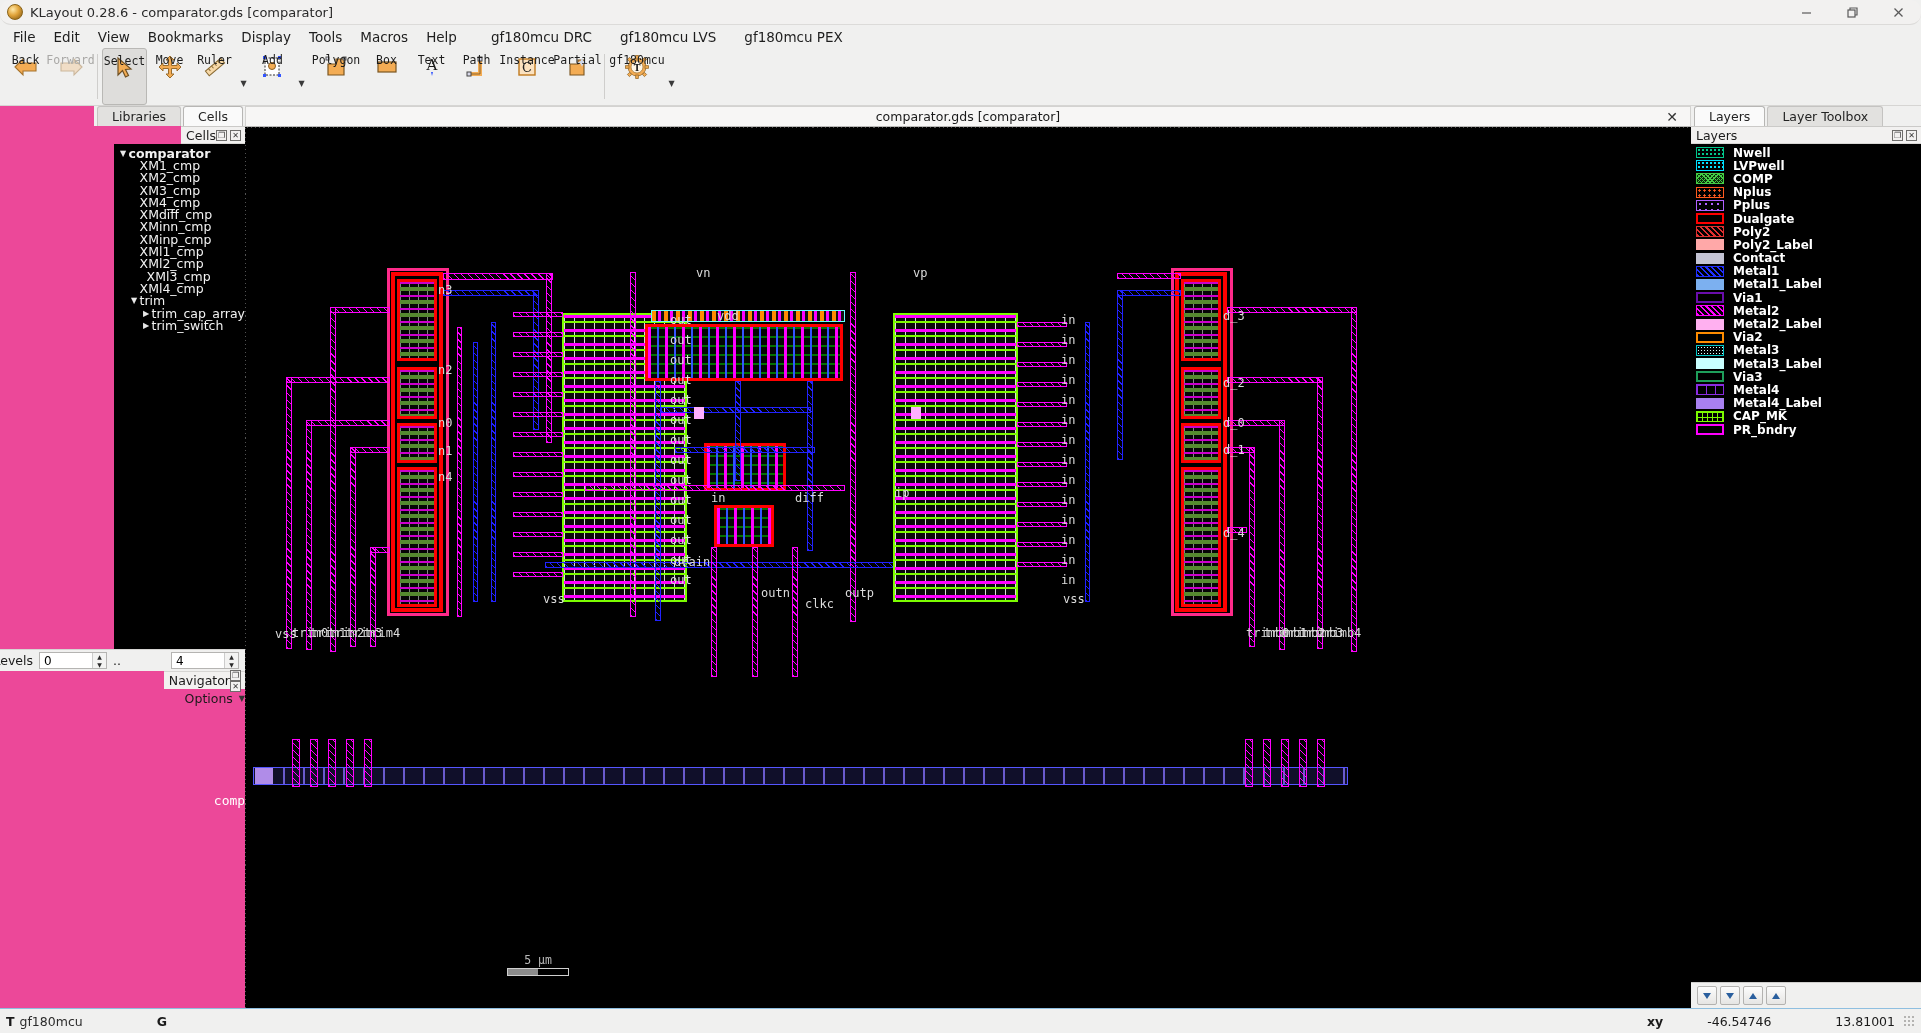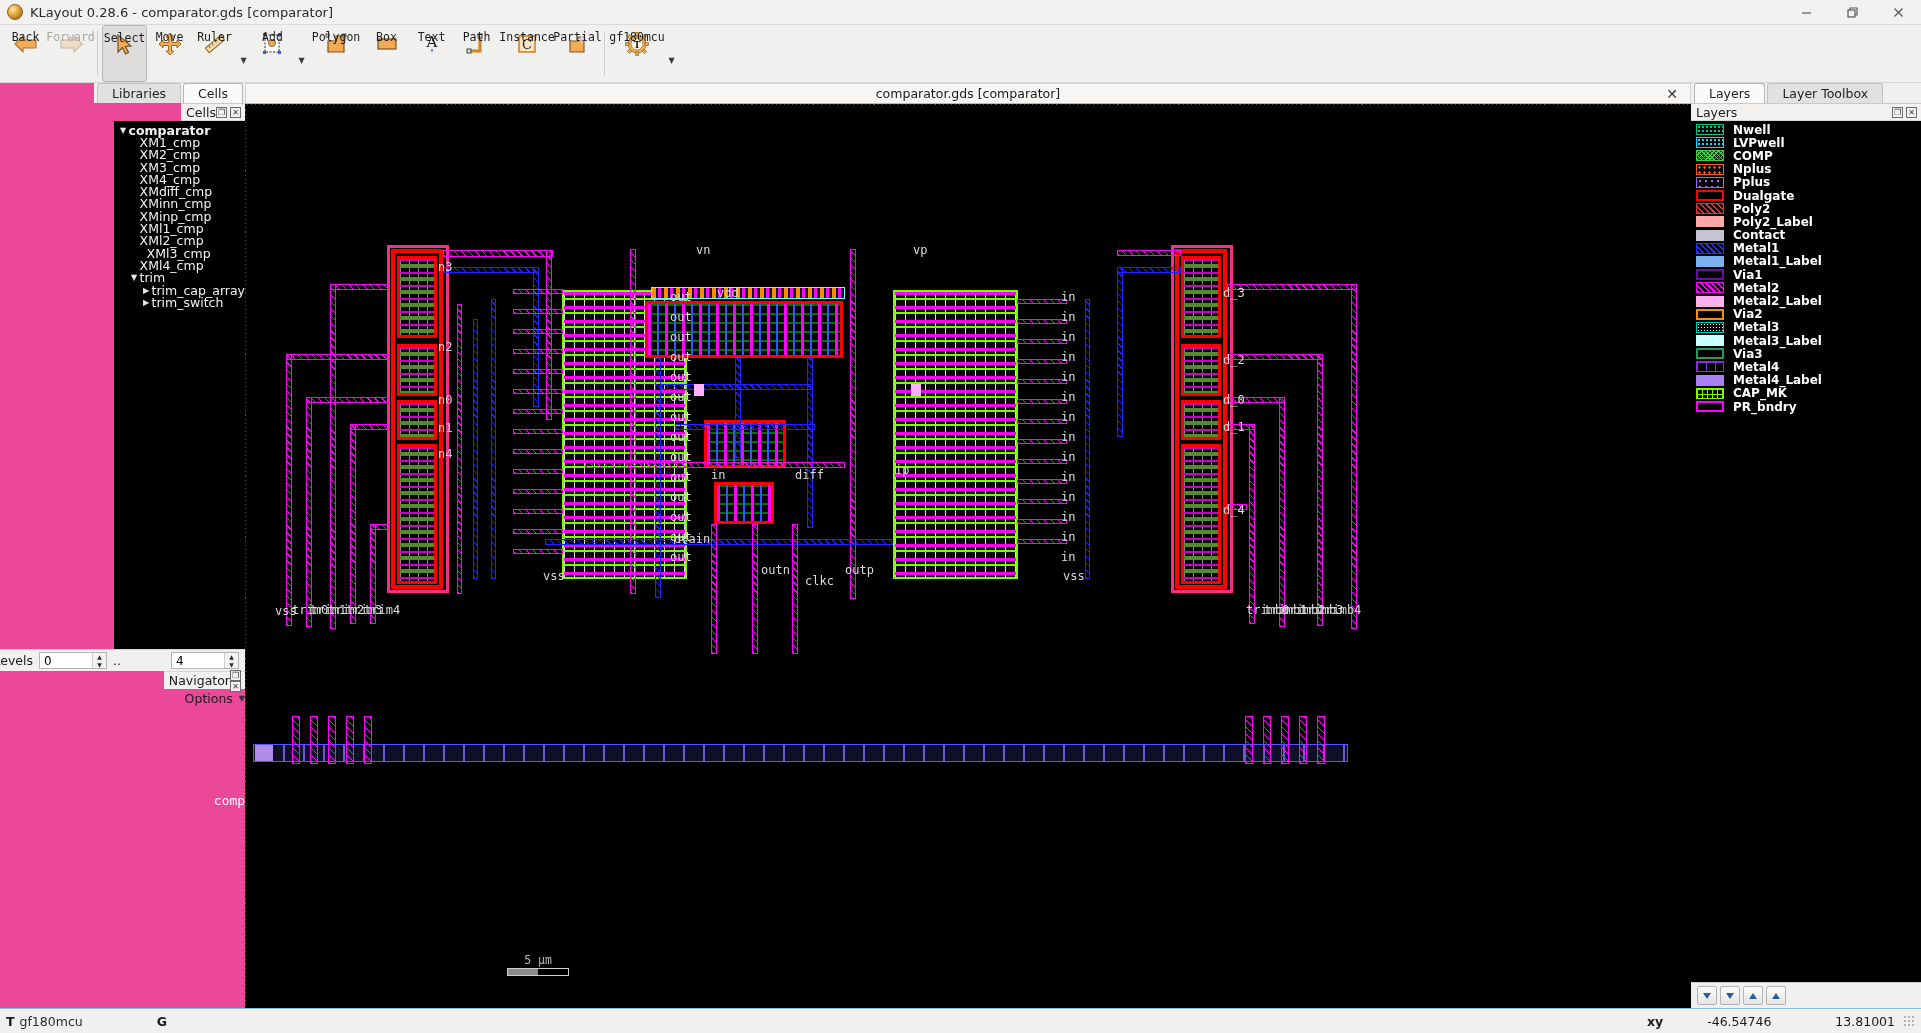--- a/index.html
+++ b/index.html
@@ -9,21 +9,21 @@
     font-size: 13px;
     background: #f0f0ef;
     overflow: hidden;
     color: #1a1a1a;
   }
   .app { width: 1921px; height: 1033px; display: flex; flex-direction: column; background: #f0f0ef; }
 
   
   .titlebar {
     height: 25px; background: #f2f1f0; display: flex; align-items: center;
-    border-bottom: 1px solid #dcdbd9; flex: 0 0 25px; position: relative;
+    border-bottom: 1px solid #dcdbd9; flex: 0 0 25px; position: relative; border-radius: 11px;
   }
   .titlebar .appicon {
     width: 16px; height: 16px; margin: 0 7px 0 7px;
     border-radius: 50%;
     background: radial-gradient(circle at 35% 32%, #ffe9a8 0%, #e0a33a 45%, #7a5210 100%);
     border: 1px solid #8a6318;
     flex: 0 0 16px;
   }
   .titlebar .ttl { font-size: 13px; color: #2a2a2a; }
   .wctl { position: absolute; right: 0; top: 0; height: 25px; display: flex; align-items: center; }
@@ -213,20 +213,33 @@
       </div>
       <div class="wbtn">
         <svg width="13" height="13" viewBox="0 0 13 13">
           <line x1="2.5" y1="2.5" x2="10.5" y2="10.5" stroke="#5a5a5a" stroke-width="1.2"></line>
           <line x1="10.5" y1="2.5" x2="2.5" y2="10.5" stroke="#5a5a5a" stroke-width="1.2"></line>
         </svg>
       </div>
     </div>
   </div>
 
+  <div class="menubar">
+    <div class="menuitem">File</div>
+    <div class="menuitem">Edit</div>
+    <div class="menuitem">View</div>
+    <div class="menuitem">Bookmarks</div>
+    <div class="menuitem">Display</div>
+    <div class="menuitem">Tools</div>
+    <div class="menuitem">Macros</div>
+    <div class="menuitem">Help</div>
+    <div class="menuitem" style="margin-left:16px">gf180mcu DRC</div>
+    <div class="menuitem" style="margin-left:10px">gf180mcu LVS</div>
+    <div class="menuitem" style="margin-left:10px">gf180mcu PEX</div>
+  </div>
 
   <div class="toolbar">
     <div class="tbtn">
       <div class="ico">
         <svg width="26" height="24" viewBox="0 0 26 24">
             <polygon points="2,12 10,4 10,8 23,8 23,16 10,16 10,20" fill="#f3ac54" stroke="#a5732c" stroke-width="1.1"></polygon>
           </svg>
       </div>
       <div class="lbl">Back</div>
     </div>

